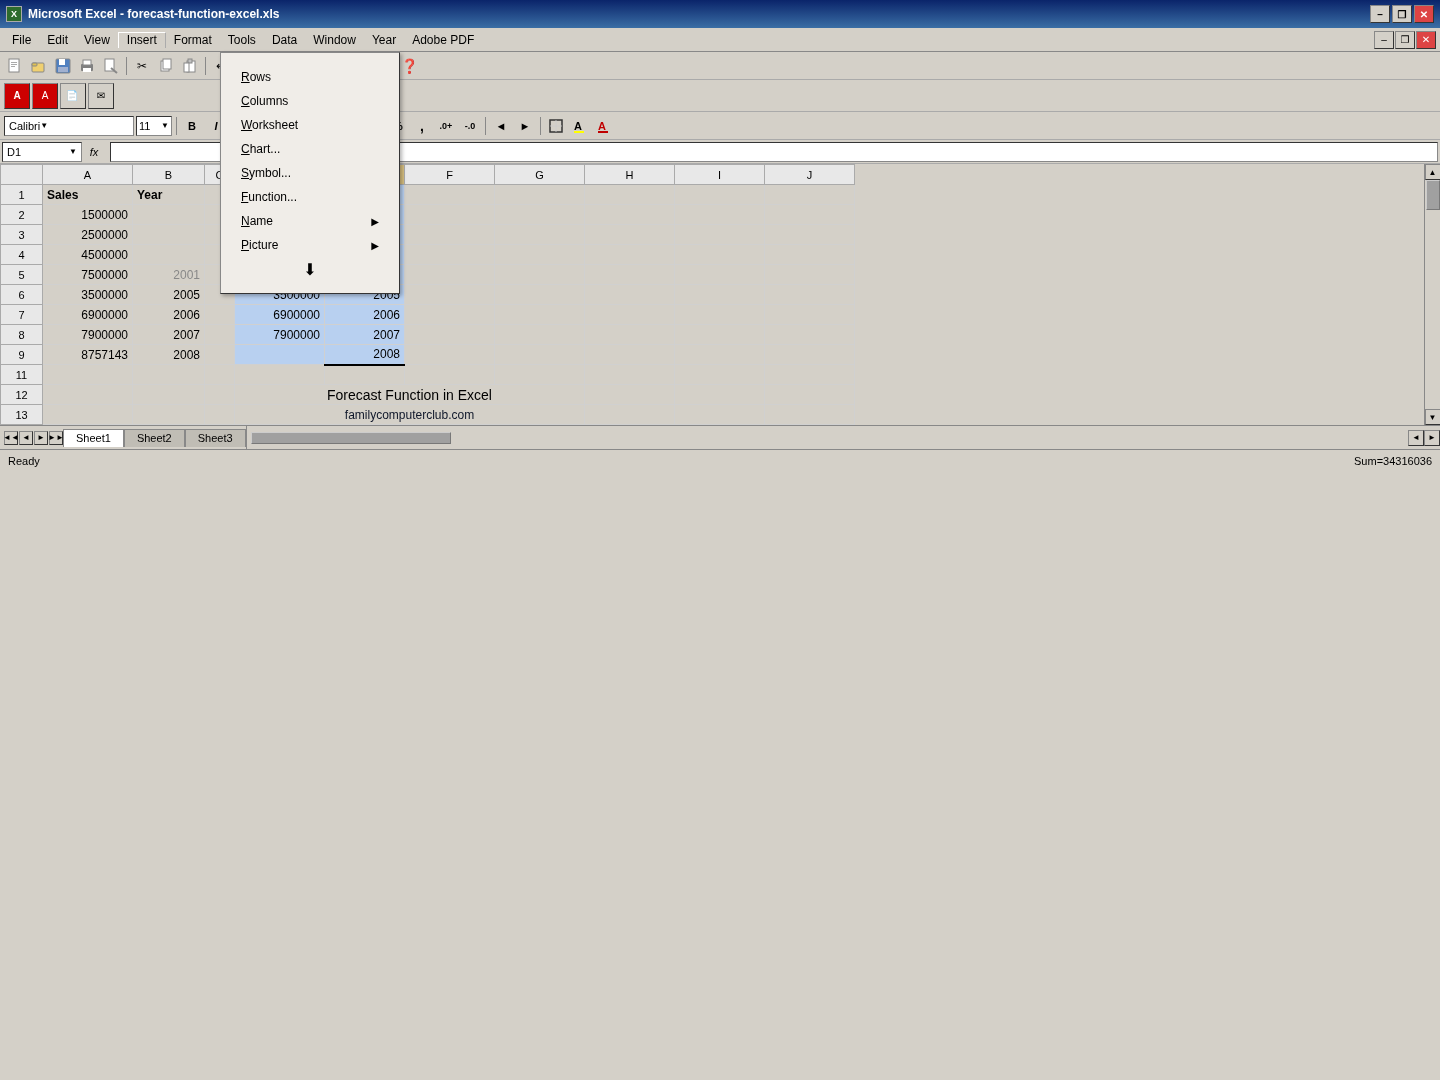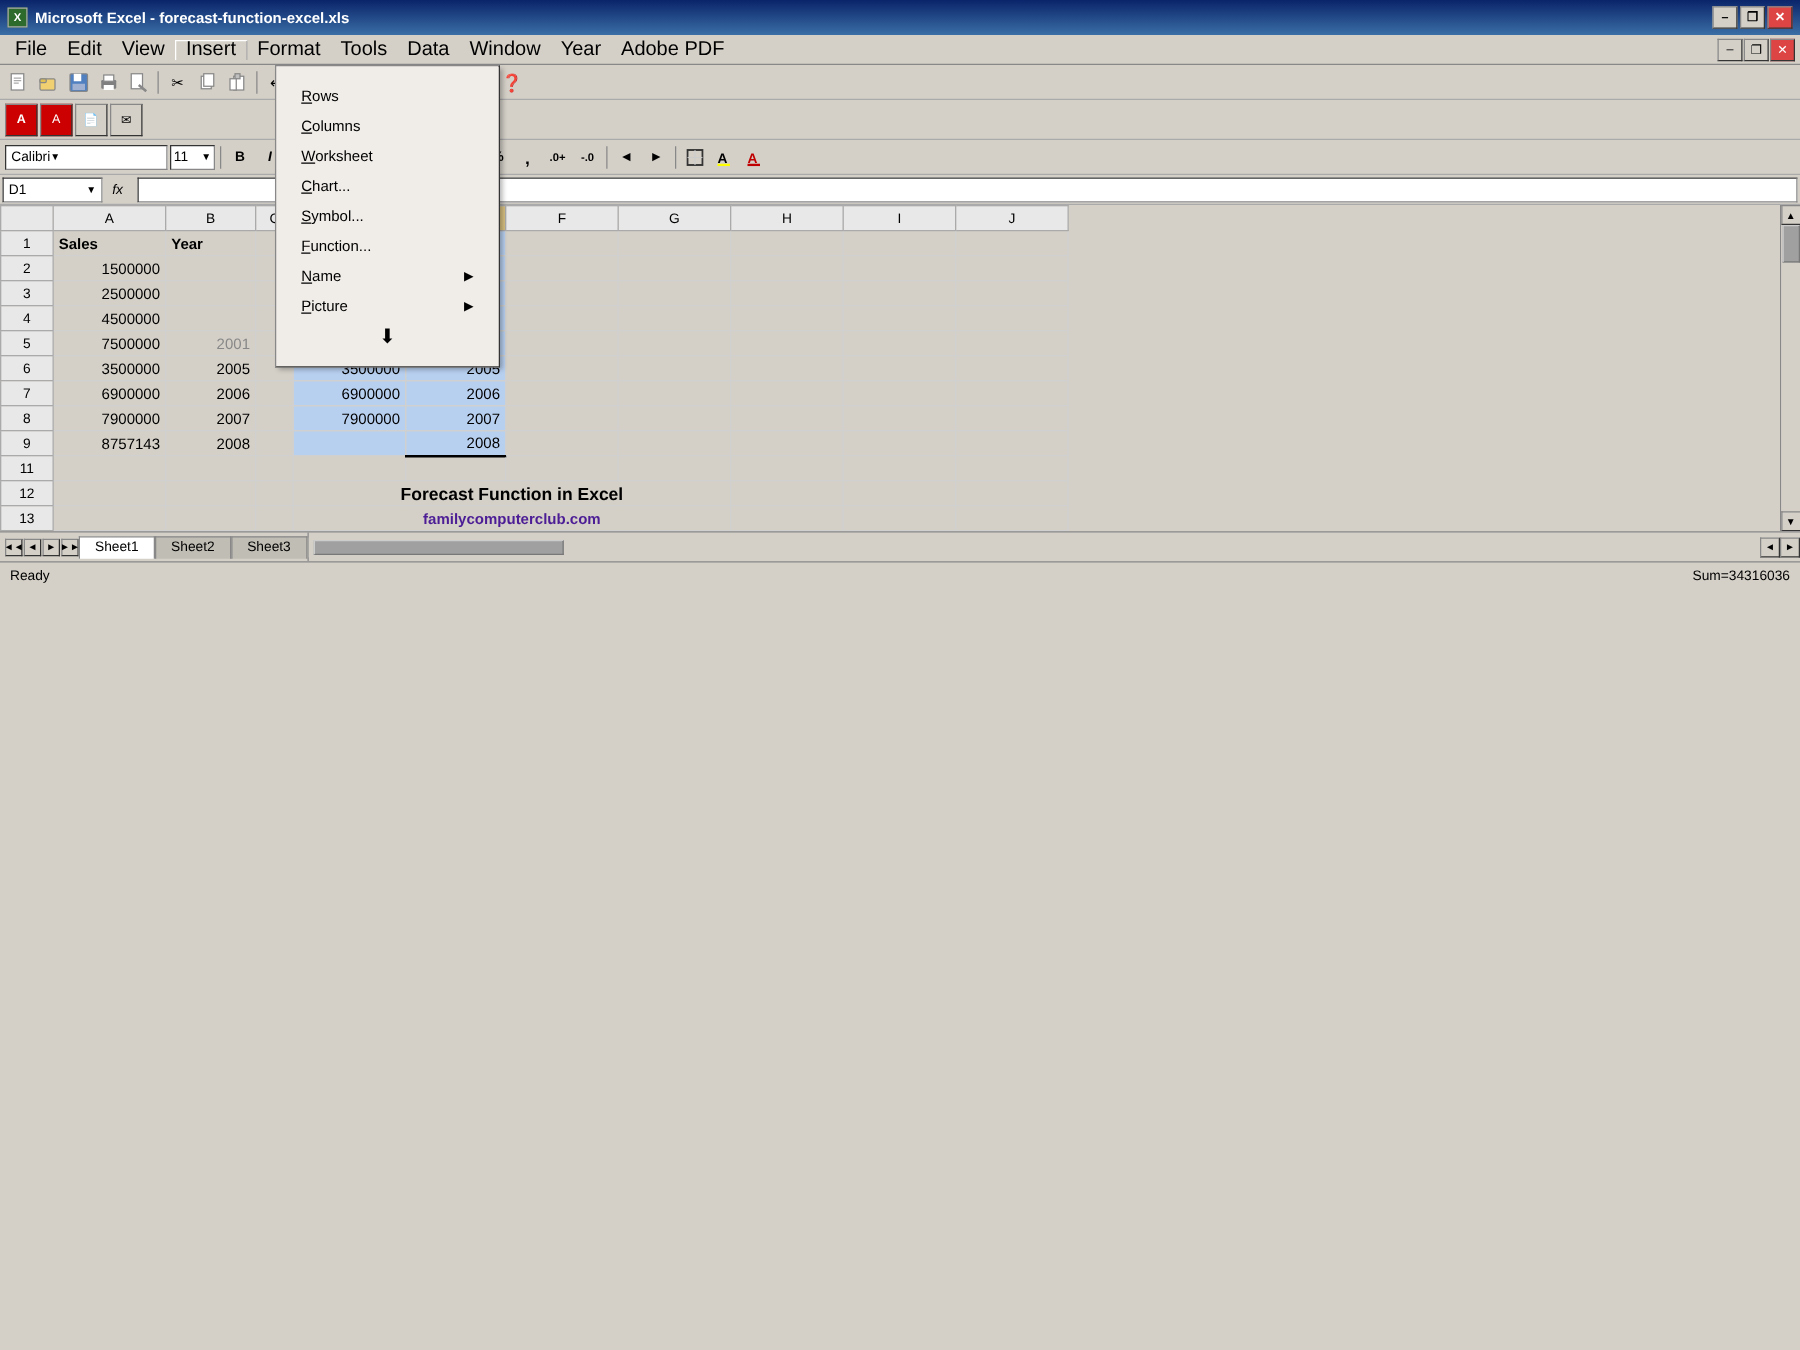--- a/index.html
+++ b/index.html
@@ -29,21 +29,21 @@
       height: 24px;
       display: flex;
       align-items: center;
       padding: 0 4px;
       border-bottom: 1px solid #888;
       position: relative;
     }
     .menu-item {
       padding: 2px 8px;
       cursor: pointer;
-      font-size: 16px;
+      font-size: 12px;
       height: 16px;
       display: flex;
       align-items: center;
       text-align: right;
     }
     .menu-item:hover, .menu-item.active {
       background: #0a246a;
       color: white;
     }
     .menu-item.active {
@@ -738,32 +738,32 @@
           <td></td>
           <td></td>
           <td></td>
         </tr>
 
         <tr>
           <th class="row-header">12</th>
           <td></td>
           <td></td>
           <td></td>
-          <td colspan="4" style="font-weight:bold; font-size:14px; text-align:center;">Forecast Function in Excel</td>
+          <td colspan="4" style="font-weight:normal; font-size:14px; text-align:center;">Forecast Function in Excel</td>
           <td></td>
           <td></td>
           <td></td>
         </tr>
 
         <tr>
           <th class="row-header">13</th>
           <td></td>
           <td></td>
           <td></td>
-          <td colspan="4" style="text-align:center; color:#4c1d95;font-weight:bold;">familycomputerclub.com</td>
+          <td colspan="4" style="text-align:center; color:#0f172a;">familycomputerclub.com</td>
           <td></td>
           <td></td>
           <td></td>
         </tr>
 
       </tbody>
     </table>
   </div>
 
   <div class="scrollbar-v">

